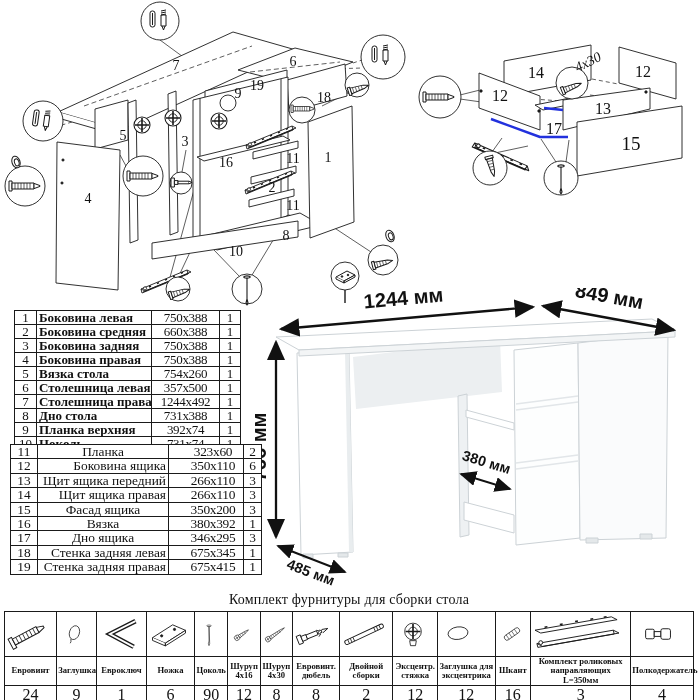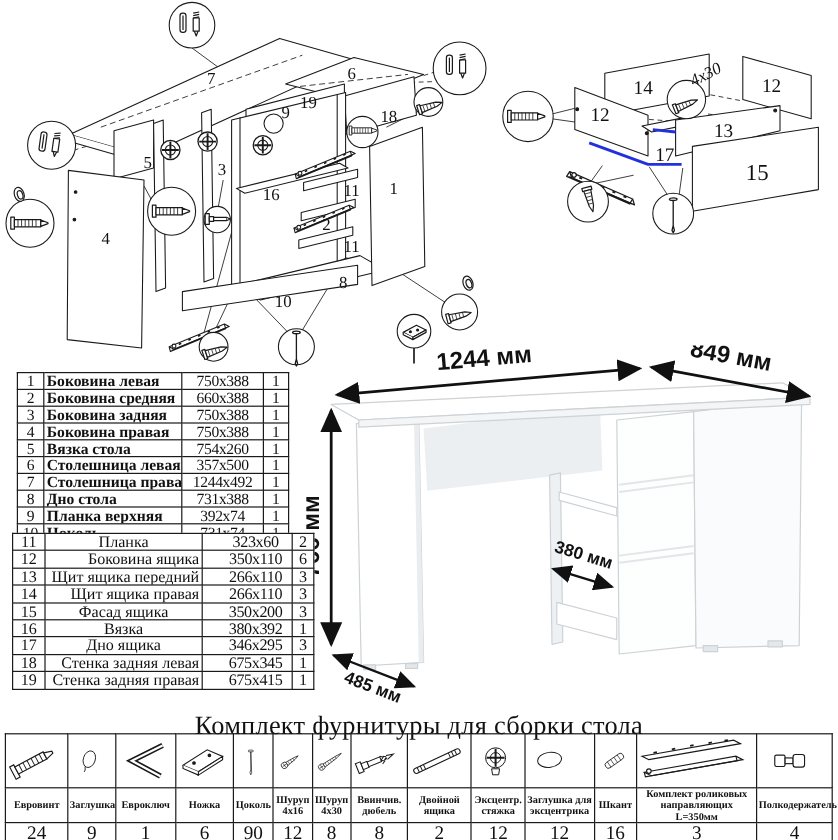--- a/index.html
+++ b/index.html
@@ -18,21 +18,21 @@
   td.c-n{text-align:center;padding:0;}
   td.c-size{text-align:center;letter-spacing:-0.3px;}
   td.c-qty{text-align:center;padding:0;}
   #parts1 .c-n{width:17px;} #parts1 .c-name{width:110px;font-weight:bold;} #parts1 .c-size{width:63px;} #parts1 .c-qty{width:16px;}
   #parts2 .c-n{width:22px;} #parts2 .c-name{width:126px;text-align:right;} #parts2 .c-size{width:56px;padding-left:16px;} #parts2 .c-qty{width:13px;}
   #parts2 tr:nth-child(1) .c-name, #parts2 tr:nth-child(5) .c-name,
   #parts2 tr:nth-child(6) .c-name, #parts2 tr:nth-child(7) .c-name{text-align:center;}
 
   
   .hw-title{position:absolute;left:0;top:592px;width:698px;text-align:center;
-            font-size:22px;letter-spacing:0.2px;}
+            font-size:14px;letter-spacing:0.2px;}
   table.hw{position:absolute;left:4px;top:611px;border-collapse:collapse;table-layout:fixed;width:690px;}
   table.hw td{border:1px solid #1a1a1a;padding:0;text-align:center;vertical-align:middle;}
   tr.hw-ico td{height:44px;}
   tr.hw-name td{height:21px;font-size:8.6px;line-height:1.08;font-weight:bold;padding:0 1px;}
   tr.hw-qty td{height:18px;font-size:16px;}
 
   .dim-note{font-family:"Liberation Sans", sans-serif;font-weight:bold;}
 </style>
 </head>
 <body>
@@ -581,22 +581,22 @@
           </td>
     </tr>
     <tr class="hw-name">
       <td>Евровинт</td>
       <td>Заглушка</td>
       <td>Евроключ</td>
       <td>Ножка</td>
       <td>Цоколь</td>
       <td>Шуруп 4х16</td>
       <td>Шуруп 4х30</td>
-      <td>Ввинчив. дюбель</td>
-      <td>Двойной ящика</td>
+      <td>Евровинт. дюбель</td>
+      <td>Двойной сборки</td>
       <td>Эксцентр. стяжка</td>
       <td>Заглушка для эксцентрика</td>
       <td>Шкант</td>
       <td>Комплект роликовых направляющих L=350мм</td>
       <td>Полкодержатель</td>
     </tr>
     <tr class="hw-qty">
       <td>24</td>
       <td>9</td>
       <td>1</td>

